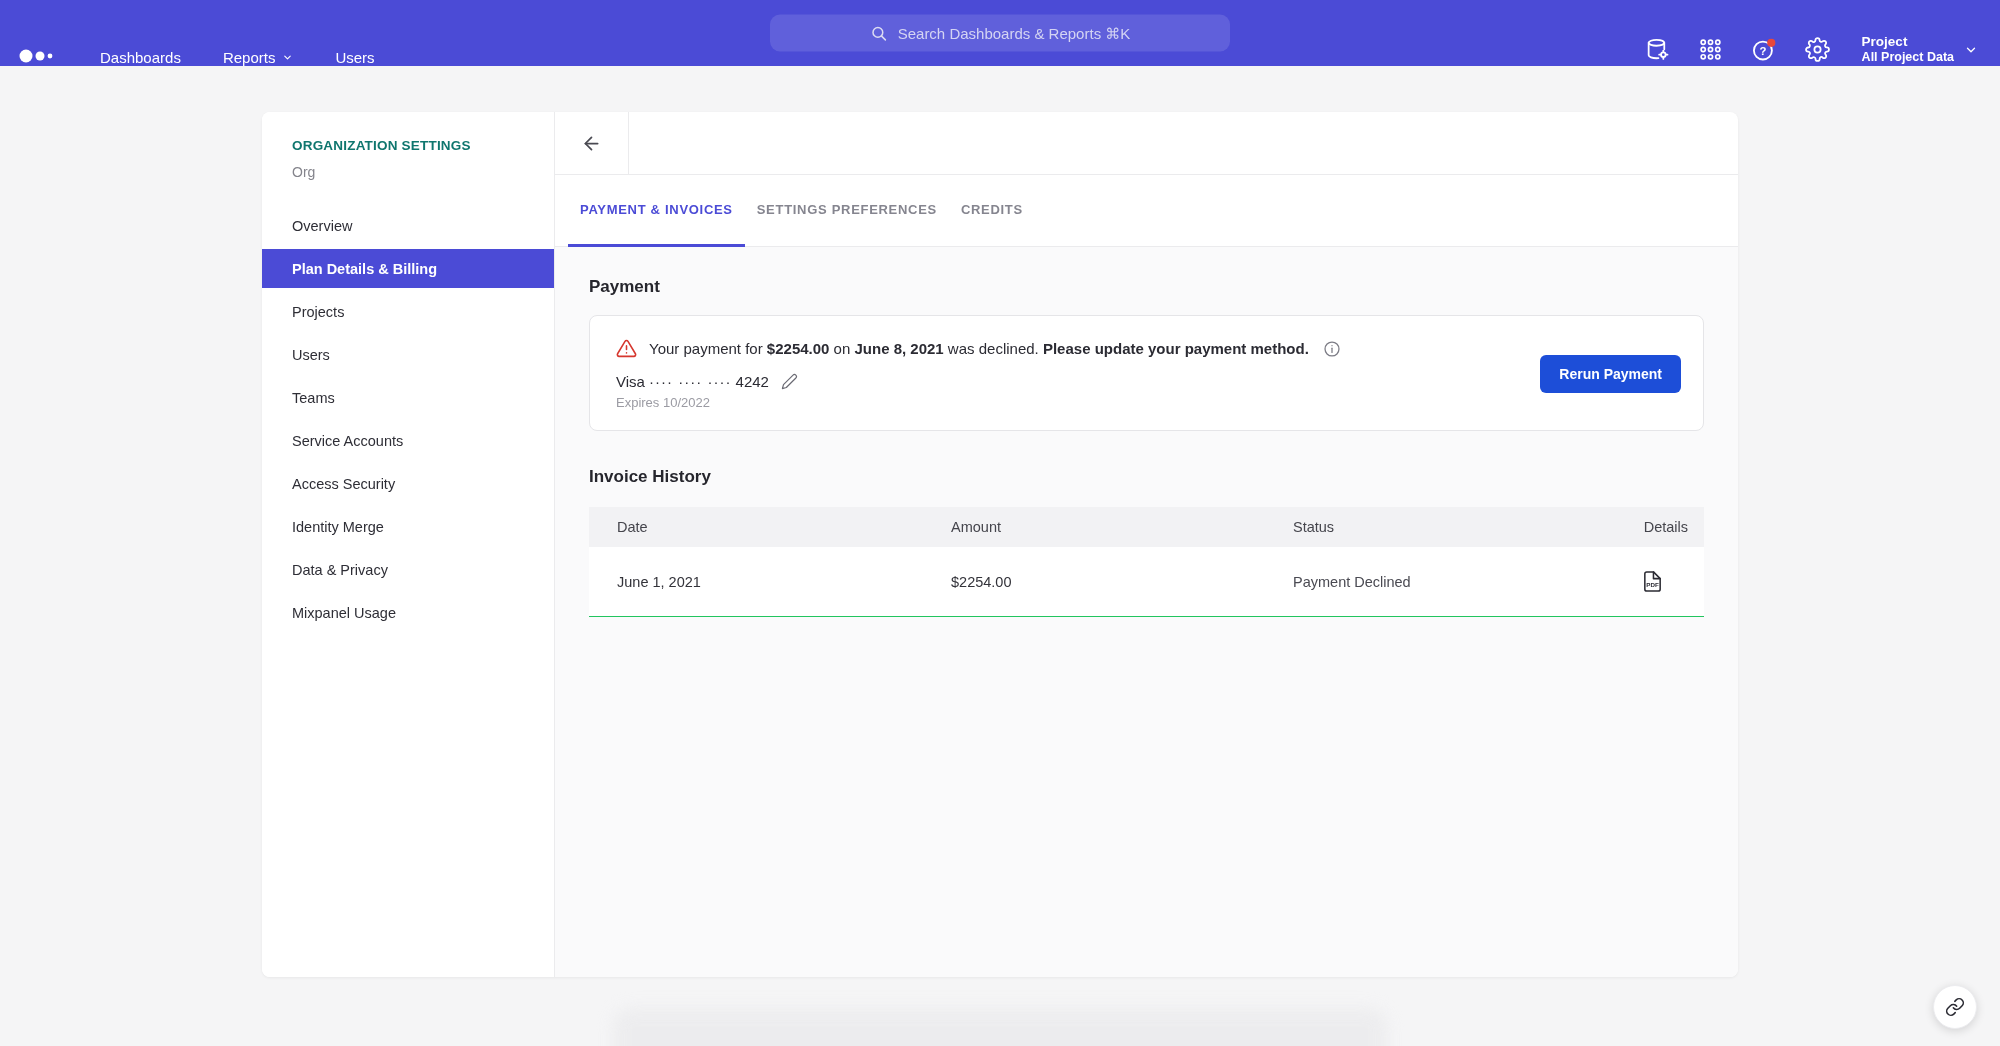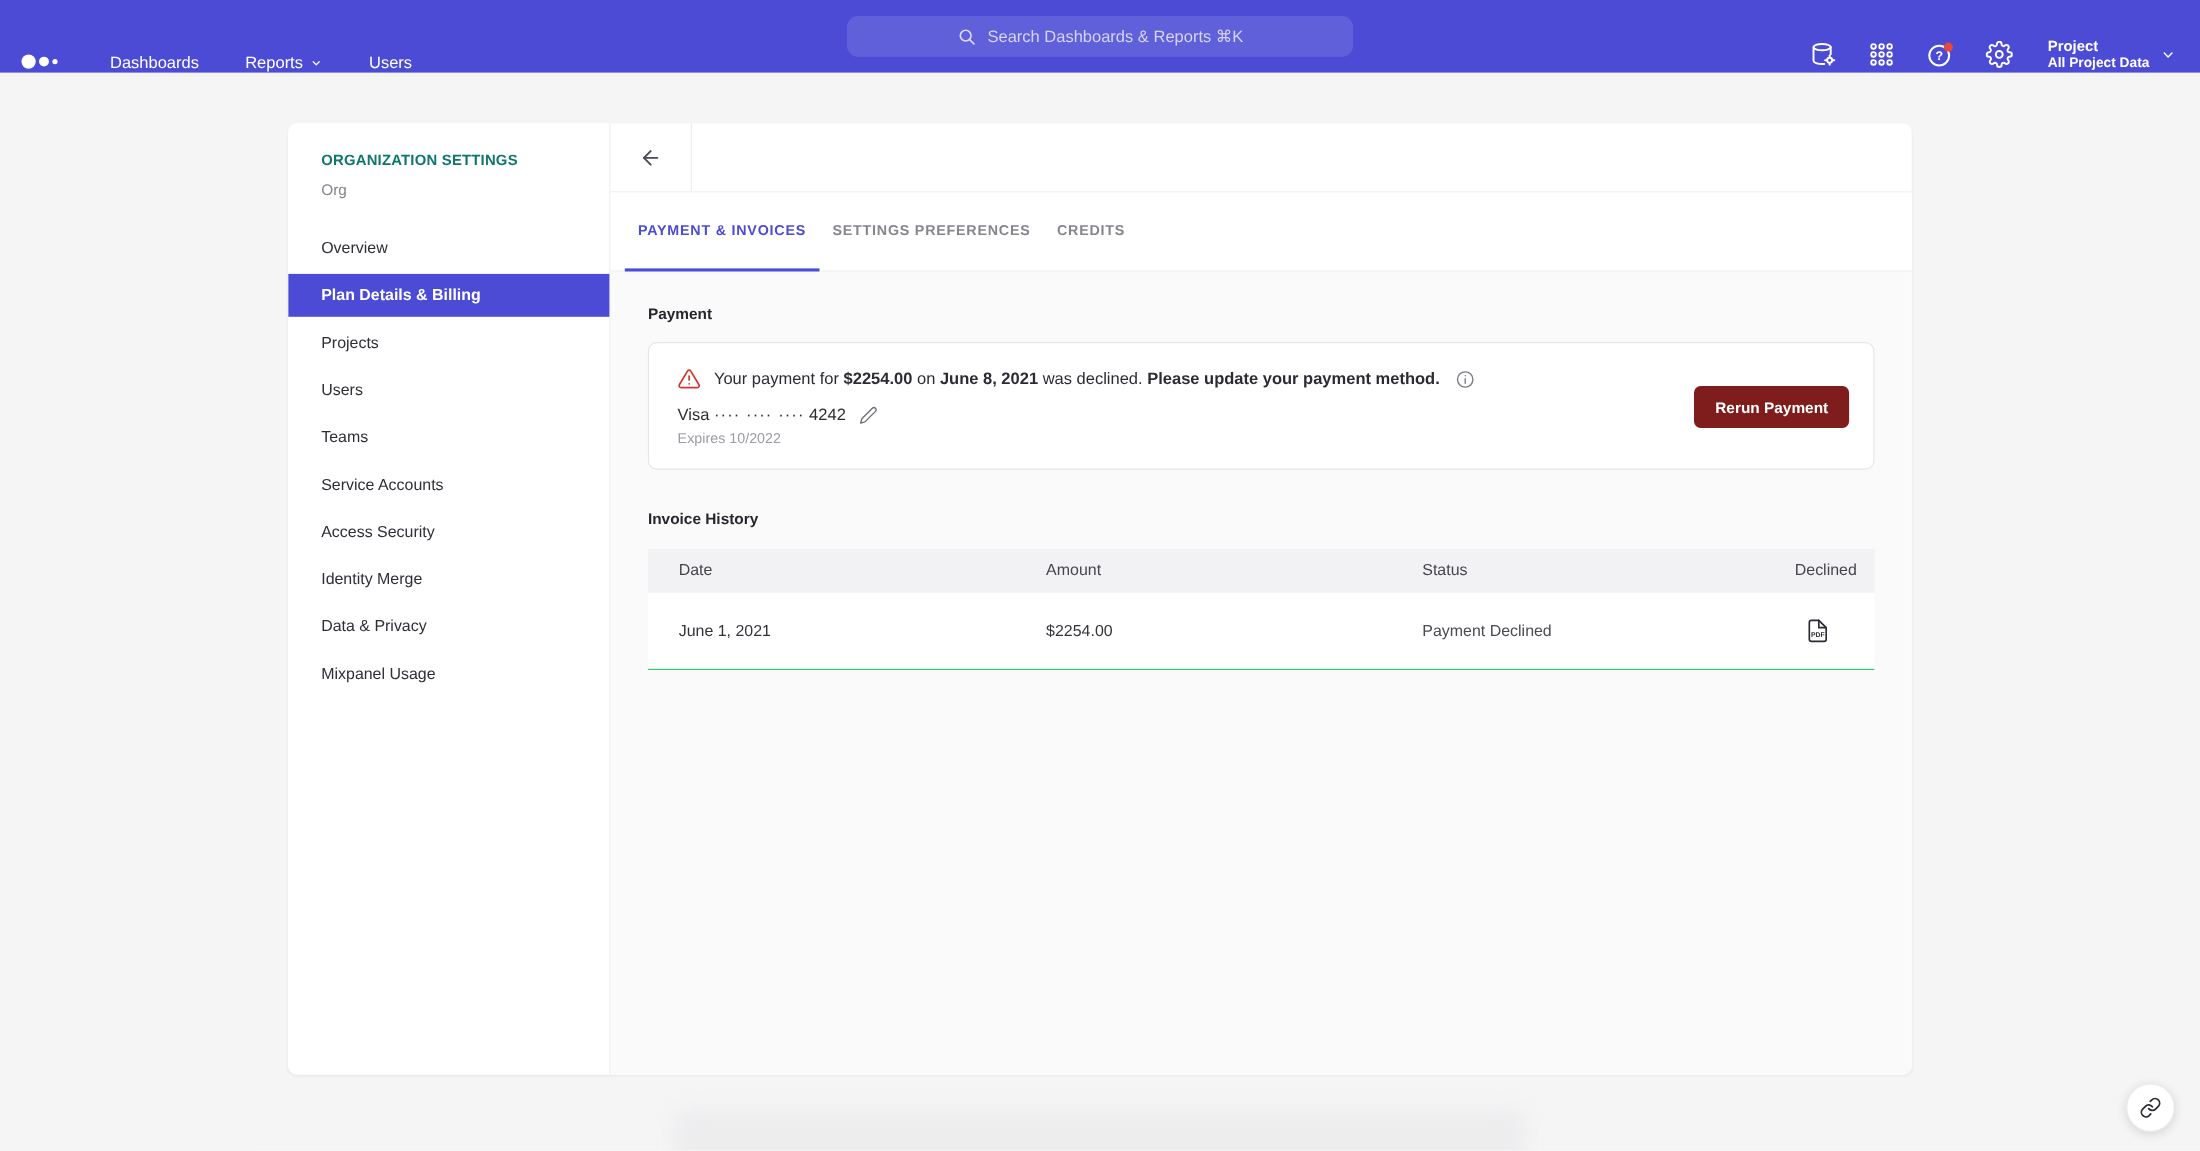--- a/index.html
+++ b/index.html
@@ -61,35 +61,35 @@
   .panel-title { display:flex; align-items:center; padding-left:29px; font-size:17px; font-weight:700; color:#26262d; }
   .tabs { height:72px; display:flex; align-items:stretch; padding-left:13px; border-bottom:1px solid #ebebed; flex-shrink:0; background:#fff; }
   .tab {
     display:flex; align-items:center; padding:0 12px; cursor:pointer;
     font-size:13px; font-weight:700; letter-spacing:0.7px; color:#85858f;
     border-bottom:3px solid transparent; margin-bottom:-1px;
   }
   .tab.active { color:#4b4bd6; border-bottom-color:#4b4bd6; }
   
   .content { flex:1; background:#fafafb; padding:30px 34px; overflow:hidden; }
-  .section-heading { font-size:14px; font-weight:700; color:#26262d; }
+  .section-heading { font-size:17px; font-weight:700; color:#26262d; }
   .alert-card {
     margin-top:18px; background:#fff; border:1px solid #e5e5e8; border-radius:8px;
     padding:22px 20px 20px 26px; display:flex; align-items:center;
   }
   .alert-left { flex:1; min-width:0; }
   .alert-row { display:flex; align-items:center; gap:12px; font-size:15px; color:#2b2b33; }
   .alert-row b { font-weight:700; }
   .info-wrap { display:flex; align-items:center; margin-left:2px; cursor:pointer; }
   .card-row { margin-top:14px; display:flex; align-items:center; gap:12px; font-size:15px; color:#2b2b33; }
   .card-row .mask { letter-spacing:1px; }
   .edit-wrap { display:flex; align-items:center; cursor:pointer; }
   .expires { margin-top:5px; font-size:13px; color:#9b9ba3; }
   .rerun-btn {
-    background:#7f1d1d; color:#fff; border:none; border-radius:6px;
+    background:#1d4ed8; color:#fff; border:none; border-radius:6px;
     font-family:inherit; font-size:14px; font-weight:700;
     padding:11px 19px; cursor:pointer; flex-shrink:0; margin-right:2px;
   }
   .invoice-heading { margin-top:36px; }
   .table { margin-top:20px; }
   .t-row { display:grid; grid-template-columns:334px 342px 1fr 120px; align-items:center; padding:0 16px 0 28px; }
   .t-head { height:40px; background:#f2f2f4; color:#45454c; font-size:14.5px; font-weight:500; }
   .t-data { height:70px; background:#fff; font-size:14.5px; color:#33333a; border-bottom:1px solid #22c55e; }
   .cell-dl { text-align:right; }
   .cell-status { color:#4a4a52; }
@@ -270,21 +270,21 @@
         <button class="rerun-btn">Rerun Payment</button>
       </div>
 
       <div class="section-heading invoice-heading">Invoice History</div>
 
       <div class="table">
         <div class="t-row t-head">
           <div>Date</div>
           <div>Amount</div>
           <div>Status</div>
-          <div class="cell-dl">Declined</div>
+          <div class="cell-dl">Details</div>
         </div>
         <div class="t-row t-data">
           <div>June 1, 2021</div>
           <div>$2254.00</div>
           <div class="cell-status">Payment Declined</div>
           <div class="pdf-cell">
             <span class="pdf-link">
               <svg width="23" height="23" viewBox="0 0 24 24" fill="none" stroke="currentColor" stroke-width="1.6" stroke-linecap="round" stroke-linejoin="round">
                 <path d="M13 2H6a2 2 0 0 0-2 2v16a2 2 0 0 0 2 2h12a2 2 0 0 0 2-2V9z"></path>
                 <polyline points="13 2 13 9 20 9"></polyline>

